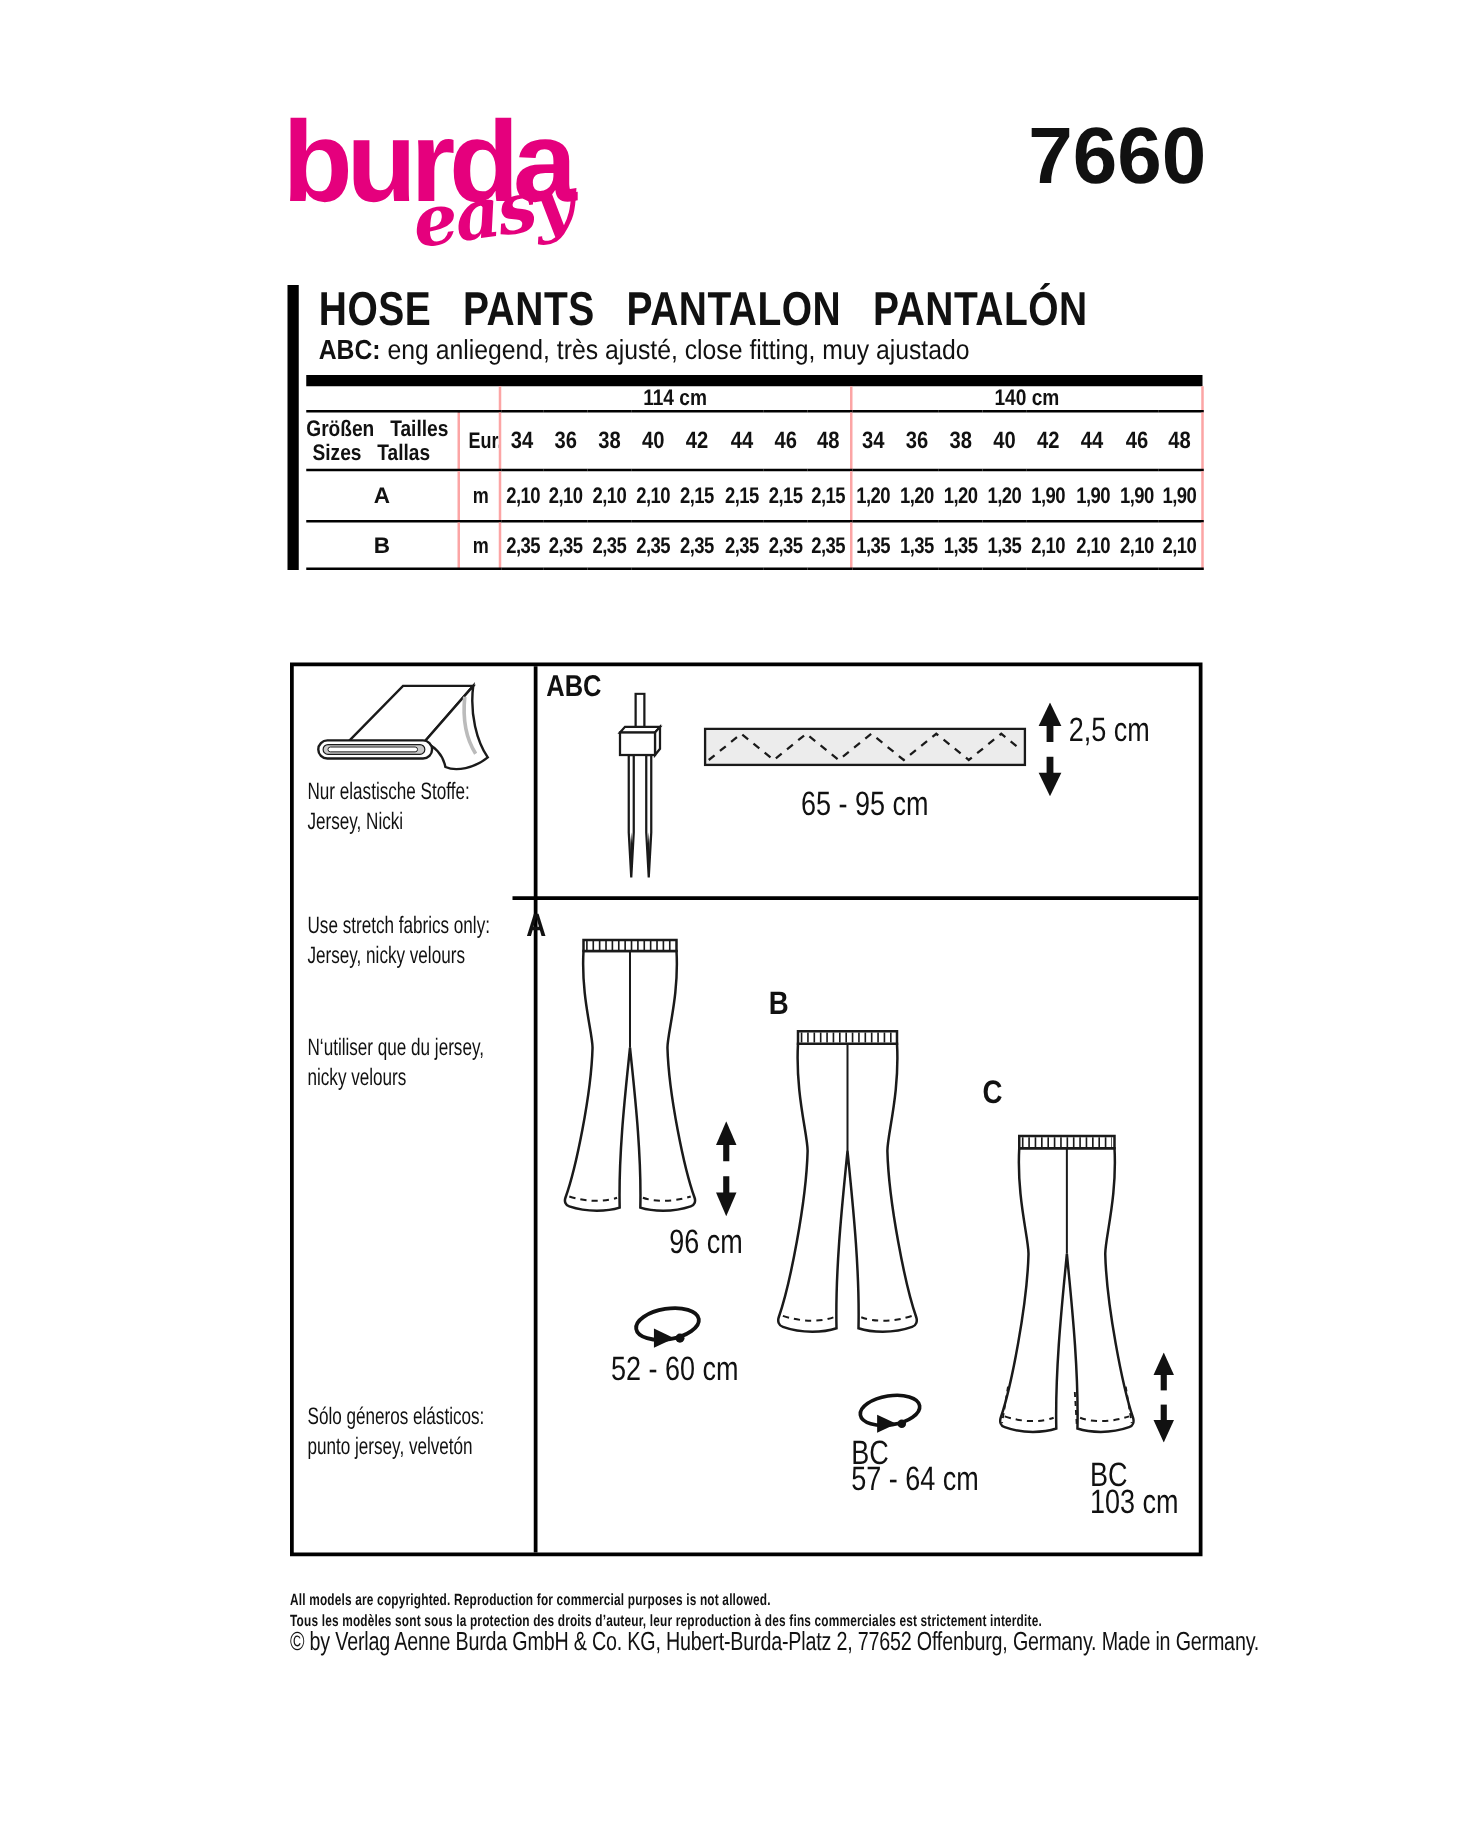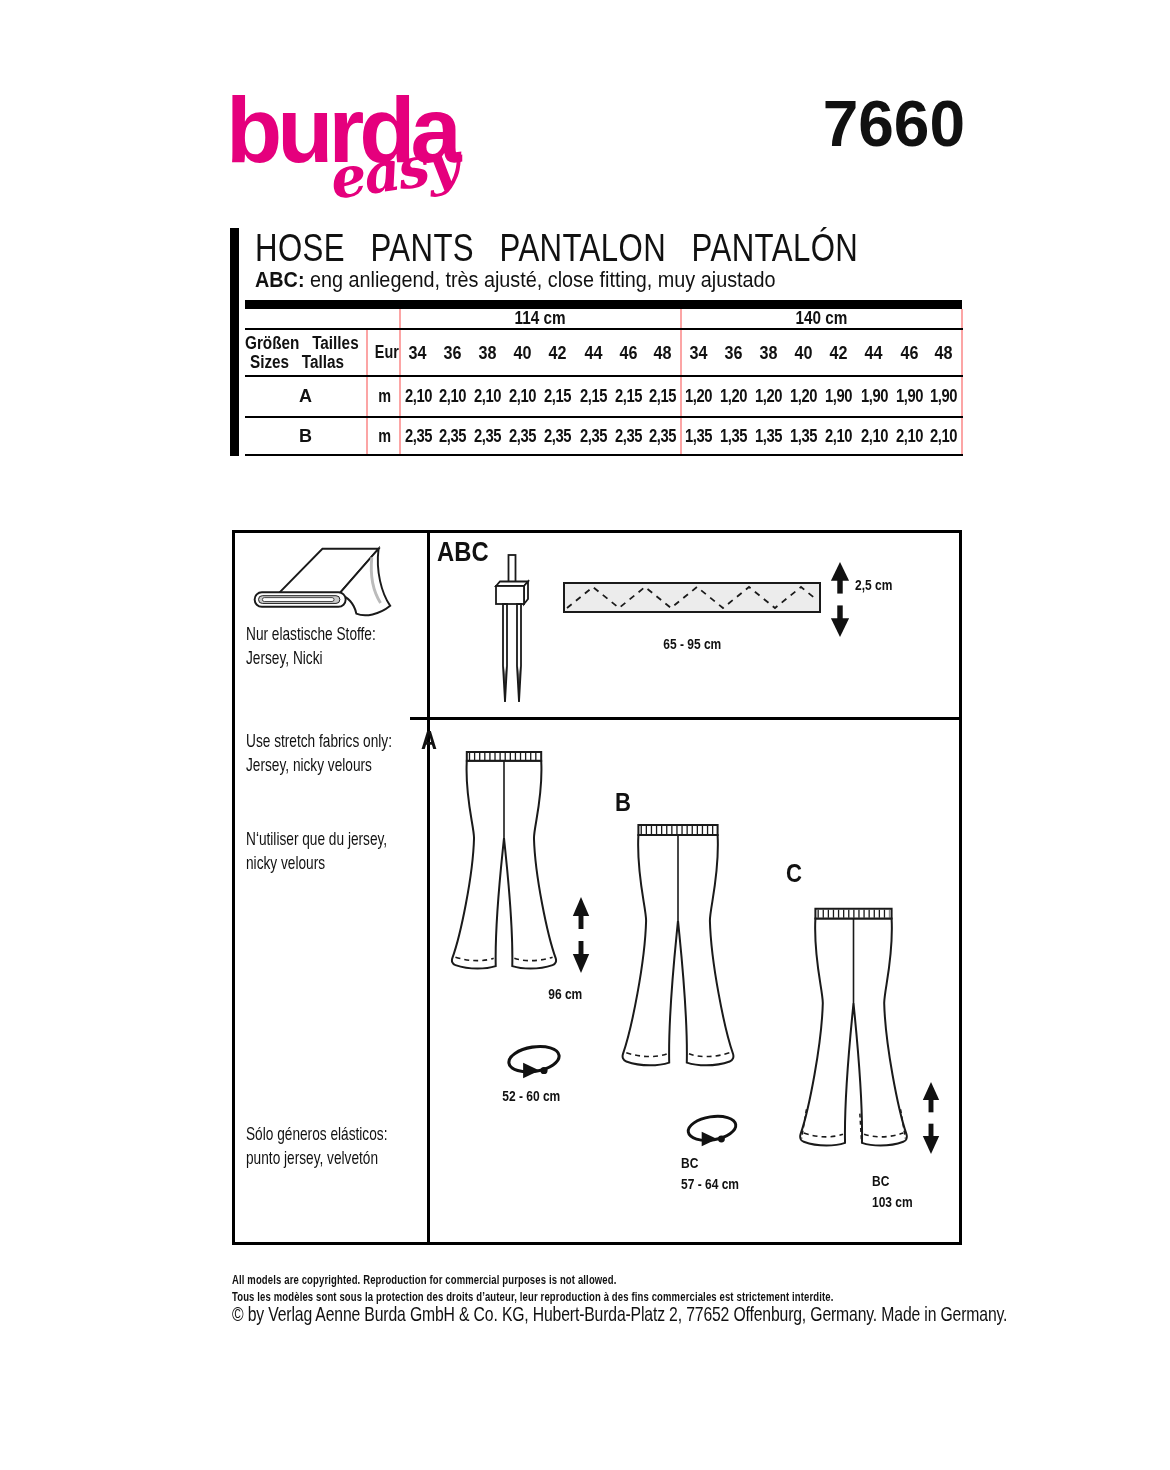--- a/index.html
+++ b/index.html
@@ -11,21 +11,21 @@
   .ctr .cx{transform-origin:center center;}
 
   
   .logo-burda{left:226px;top:84px;font-size:92px;font-weight:bold;letter-spacing:-5px;line-height:1;}
   .logo-easy{left:330px;top:142px;font-size:56px;font-weight:bold;font-style:italic;
              font-family:"DejaVu Serif",serif;transform:rotate(-8deg);line-height:1;letter-spacing:-2px;}
   .pattern-number{left:820px;top:92px;width:145px;text-align:right;font-size:64px;font-weight:bold;line-height:1;}
 
   
   .title-bar{left:230px;top:228px;width:9px;height:228px;background:#000;}
-  .garment-title{left:255px;top:229px;font-size:38px;font-weight:normal;line-height:1;}
+  .garment-title{left:255px;top:229px;font-size:38px;font-weight:bold;line-height:1;}
   .garment-title .cx{transform:scaleX(.82);word-spacing:20px;letter-spacing:.5px;}
   .fit-note{left:255px;top:268px;font-size:22px;line-height:1.1;}
   .fit-note .cx{transform:scaleX(.90);}
   .fit-note b{font-weight:bold;}
 
   
   .table-topbar{left:245px;top:300px;width:717px;height:9px;background:#000;}
   table.sizes{position:absolute;left:245px;top:309px;width:717px;border-collapse:collapse;table-layout:fixed;}
   table.sizes td{border-bottom:2px solid #000;padding:0;margin:0;text-align:center;vertical-align:middle;
                  font-weight:bold;font-size:18px;line-height:1.05;overflow:hidden;}
@@ -39,21 +39,21 @@
   td.eur{text-align:right;padding-right:3px;}
   td.eur .cx{transform-origin:right center;transform:scaleX(.80);font-size:18px;}
   tr.h1 td{height:19px;} tr.h2 td{height:45px;} tr.ra td{height:39px;} tr.rb td{height:36px;}
 
   
   .dbox{left:232px;top:530px;width:724px;height:709px;border:3px solid #000;}
   .dsb{position:absolute;left:0;top:0;width:172px;height:100%;border-right:3px solid #000;padding-left:20px;}
   .dtop{position:absolute;left:175px;top:0;width:549px;height:184px;border-bottom:3px solid #000;}
   .note{position:absolute;left:11px;font-size:19px;line-height:24px;}
   .note .cx{transform:scaleX(.72);}
-  .meas{font-weight:bold;font-size:15px;line-height:21px;}
+  .meas{font-weight:normal;font-size:27px;line-height:21px;}
   .meas .cx{transform:scaleX(.80);}
   .viewlbl{font-weight:bold;font-size:26px;line-height:1;}
   .viewlbl .cx{transform:scaleX(.85);}
 
   
   .foot-sm{left:232px;font-size:13px;font-weight:bold;line-height:1;}
   .foot-sm .cx{transform:scaleX(.73);letter-spacing:.2px;}
   .foot-big{left:232px;font-size:21px;line-height:1;}
   .foot-big .cx{transform:scaleX(.75);letter-spacing:-.2px;}
 
@@ -201,21 +201,21 @@
       </div>
       <div class="note" style="top:294px">
         <span class="cx">N‘utiliser que du jersey,</span><br><span class="cx">nicky velours</span>
       </div>
       <div class="note" style="top:589px">
         <span class="cx">Sólo géneros elásticos:</span><br><span class="cx">punto jersey, velvetón</span>
       </div>
     </div>
 
     <div class="dtop"></div>
-    <div class="abs viewlbl" style="left:202px;top:5px;font-size:28px">
+    <div class="abs viewlbl" style="left:202px;top:5px;font-size:24px">
       <span class="cx">ABC</span>
     </div>
     <div class="abs" style="left:254px;top:21px">
       <svg width="46" height="156" viewBox="0 0 46 156">
         <g fill="#fff" stroke="#1a1a1a" stroke-width="1.8">
           <rect x="19.5" y="1" width="7" height="27"></rect>
           <path d="M7,32 L11,27.5 L39,27.5 L35,32 Z"></path>
           <path d="M35,32 L39,27.5 L39,45 L35,50 Z"></path>
           <rect x="7" y="32" width="28" height="18"></rect>
           <path d="M14,50 L14,112 L16,148 L18,112 L18,50 Z"></path>

